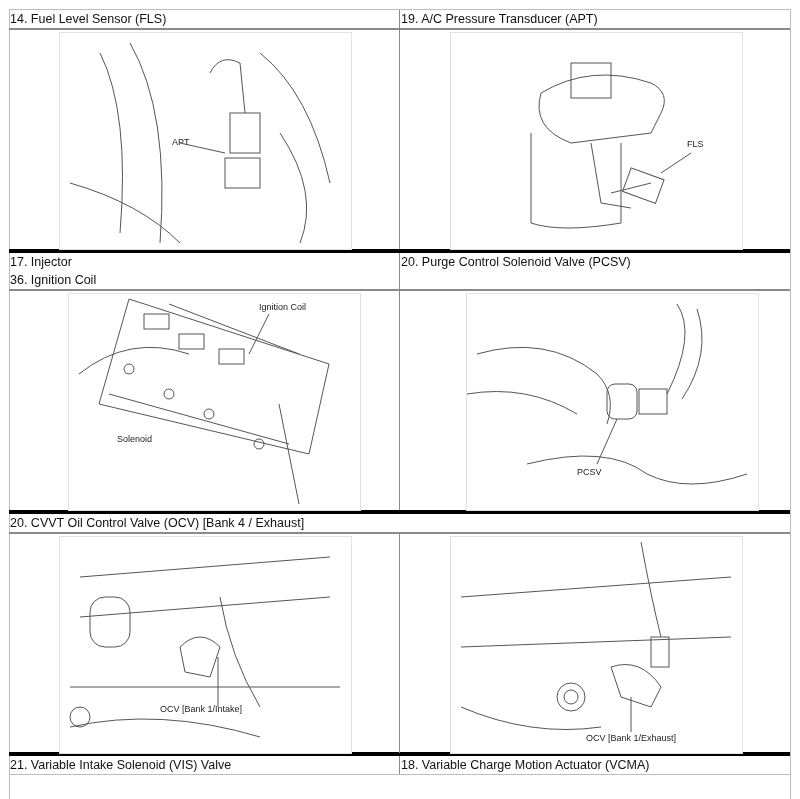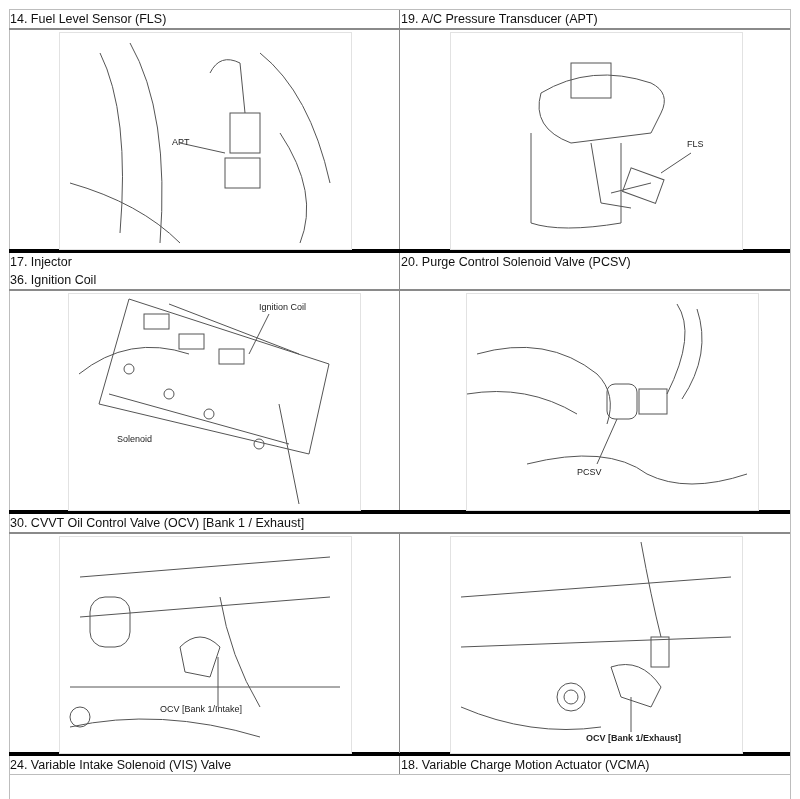--- a/index.html
+++ b/index.html
@@ -106,55 +106,55 @@
             <path d="M215 105 Q245 60 230 15"></path>
           <path d="M60 170 Q140 150 180 180 Q220 200 280 180"></path>
           <path d="M150 125 L130 170"></path>
         </svg>
         <span class="callout" style="left:110px;top:173px;">PCSV</span>
       </div>
     </div>
   </div>
 
   <div class="row hdr-row thin">
-    <div class="cell hdr">30. CVVT Oil Control Valve (OCV) [Bank 1 / Exhaust]</div>
+    <div class="cell hdr">20. CVVT Oil Control Valve (OCV) [Bank 4 / Exhaust]</div>
   </div>
 
   <div class="row img-row" style="height:218px;">
     <div class="cell">
       <div class="figure" style="left:50px;width:291px;height:216px;">
         <svg viewBox="0 0 291 216" fill="none" stroke="#555" stroke-width="1">
           <path d="M20 40 L270 20"></path>
             <path d="M20 80 L270 60"></path>
           <rect x="30" y="60" width="40" height="50" rx="15"></rect>
           <path d="M120 110 Q140 90 160 110 L150 140 L125 135 Z"></path>
           <path d="M160 60 Q170 120 200 170"></path>
           <path d="M10 150 L280 150"></path>
             <path d="M10 190 Q100 170 200 200"></path>
           <circle cx="20" cy="180" r="10"></circle>
           <path d="M158 120 L158 170"></path>
         </svg>
         <span class="callout" style="left:100px;top:167px;">OCV [Bank 1/Intake]</span>
       </div>
     </div>
     <div class="cell">
-      <div class="figure" style="left:50px;width:291px;height:216px;font-weight:bold;">
+      <div class="figure" style="left:50px;width:291px;height:216px;">
         <svg viewBox="0 0 291 216" fill="none" stroke="#555" stroke-width="1">
           <path d="M10 60 L280 40"></path>
             <path d="M10 110 L280 100"></path>
           <path d="M190 5 Q200 60 210 100"></path>
           <rect x="200" y="100" width="18" height="30"></rect>
           <path d="M160 130 Q190 120 210 150 L200 170 L170 160 Z"></path>
           <circle cx="120" cy="160" r="14"></circle>
             <circle cx="120" cy="160" r="7"></circle>
           <path d="M10 170 Q80 200 150 190"></path>
           <path d="M180 160 L180 195"></path>
         </svg>
         <span class="callout" style="left:135px;top:196px;">OCV [Bank 1/Exhaust]</span>
       </div>
     </div>
   </div>
 
   <div class="row hdr-row thin" style="border-bottom:1px solid #bdbdbd;">
-    <div class="cell hdr">24. Variable Intake Solenoid (VIS) Valve</div>
+    <div class="cell hdr">21. Variable Intake Solenoid (VIS) Valve</div>
     <div class="cell hdr">18. Variable Charge Motion Actuator (VCMA)</div>
   </div>
 </div>
 
 </body></html>

